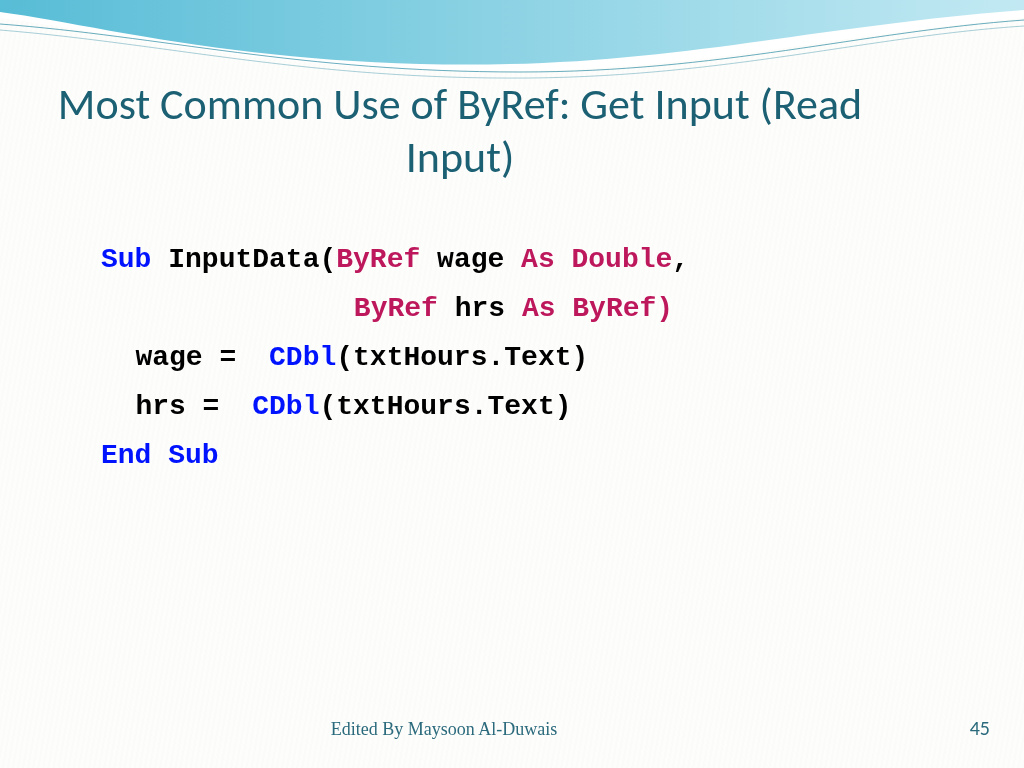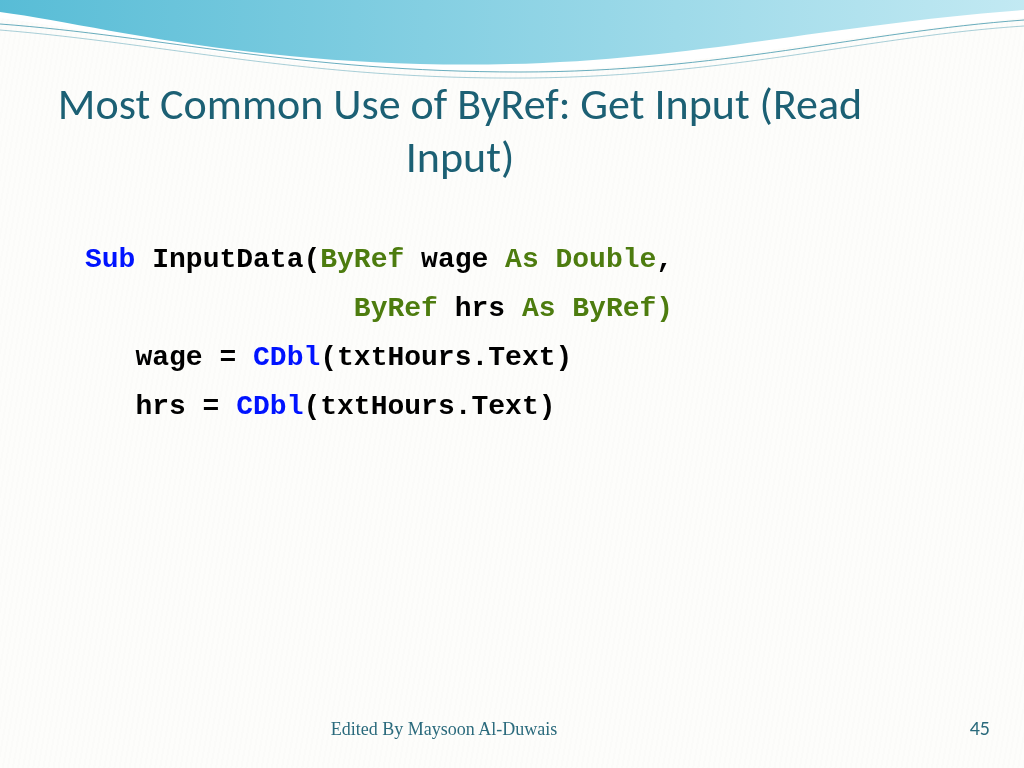--- a/index.html
+++ b/index.html
@@ -33,22 +33,22 @@
   .code-block {
     position: absolute;
     top: 235px;
     left: 85px;
     font-family: "Courier New", monospace;
     font-size: 28px;
     font-weight: bold;
     line-height: 1.75;
     color: #000;
   }
-  .kw-blue  { color: #0013ff; }
-  .kw-teal  { color: #4d7c0f; }
+  .kw-blue  { color: #0013ff; margin-left: 16px; }
+  .kw-teal  { color: #be185d; }
   .footer-credit {
     position: absolute;
     bottom: 28px;
     left: 0;
     width: 888px;
     text-align: center;
     font-family: "Times New Roman", serif;
     font-size: 18px;
     color: #2a6a7c;
   }
@@ -88,16 +88,17 @@
   <path d="M0,30 C170,44 310,80 530,78 C730,76 870,36 1024,26" stroke="#2a8aa3" stroke-width="0.8" fill="none" opacity="0.5"></path>
 </svg>
 
 <h1 class="slide-title">Most Common Use of ByRef: Get Input (Read Input)</h1>
 
 <div class="code-block">
   <div><span class="kw-blue">Sub</span><span> InputData(</span><span class="kw-teal">ByRef</span><span> wage </span><span class="kw-teal">As Double</span><span>,</span></div>
   <div><span style="white-space:pre">                </span><span class="kw-teal">ByRef</span><span> hrs </span><span class="kw-teal">As ByRef)</span></div>
   <div><span style="white-space:pre">   wage = </span><span class="kw-blue">CDbl</span><span>(txtHours.Text)</span></div>
   <div><span style="white-space:pre">   hrs = </span><span class="kw-blue">CDbl</span><span>(txtHours.Text)</span></div>
+  <div><span class="kw-blue">End Sub</span></div>
 </div>
 
 <div class="footer-credit">Edited By Maysoon Al-Duwais</div>
 <div class="page-number">45</div>
 
 </body></html>

